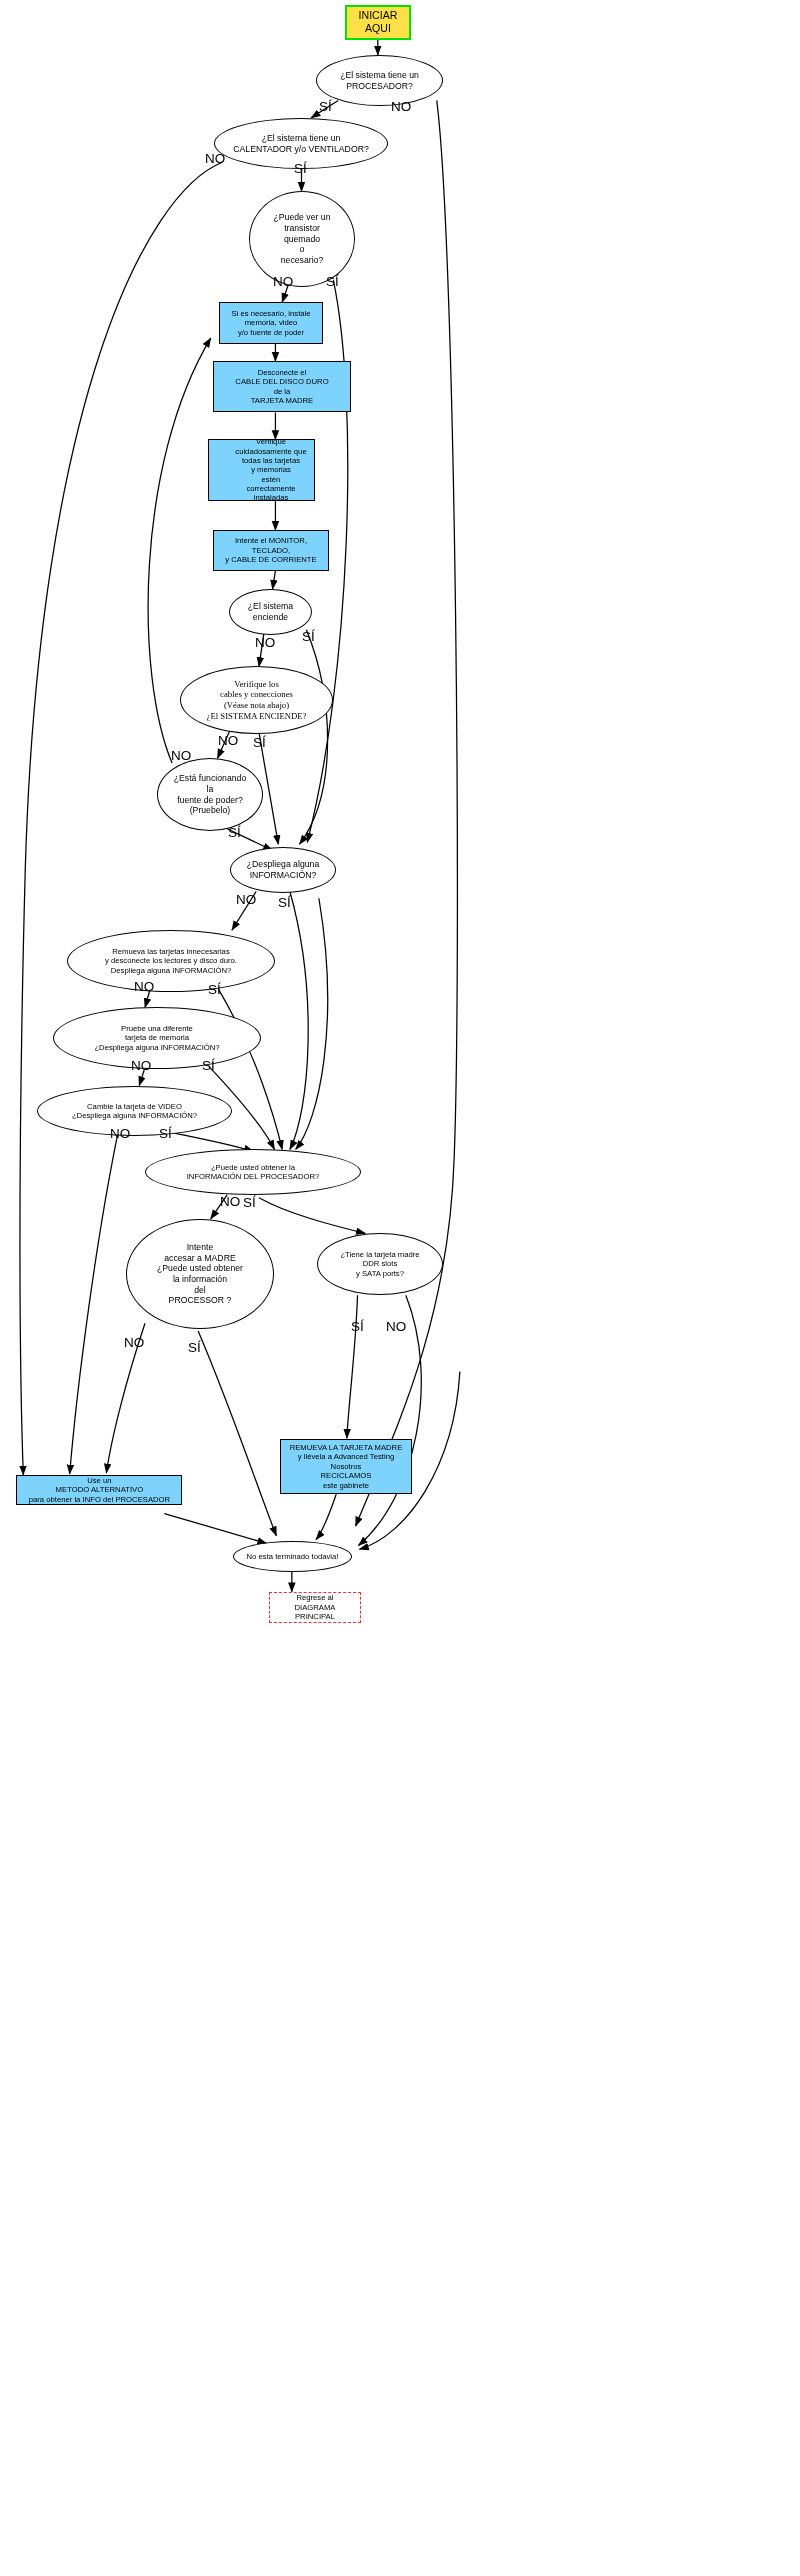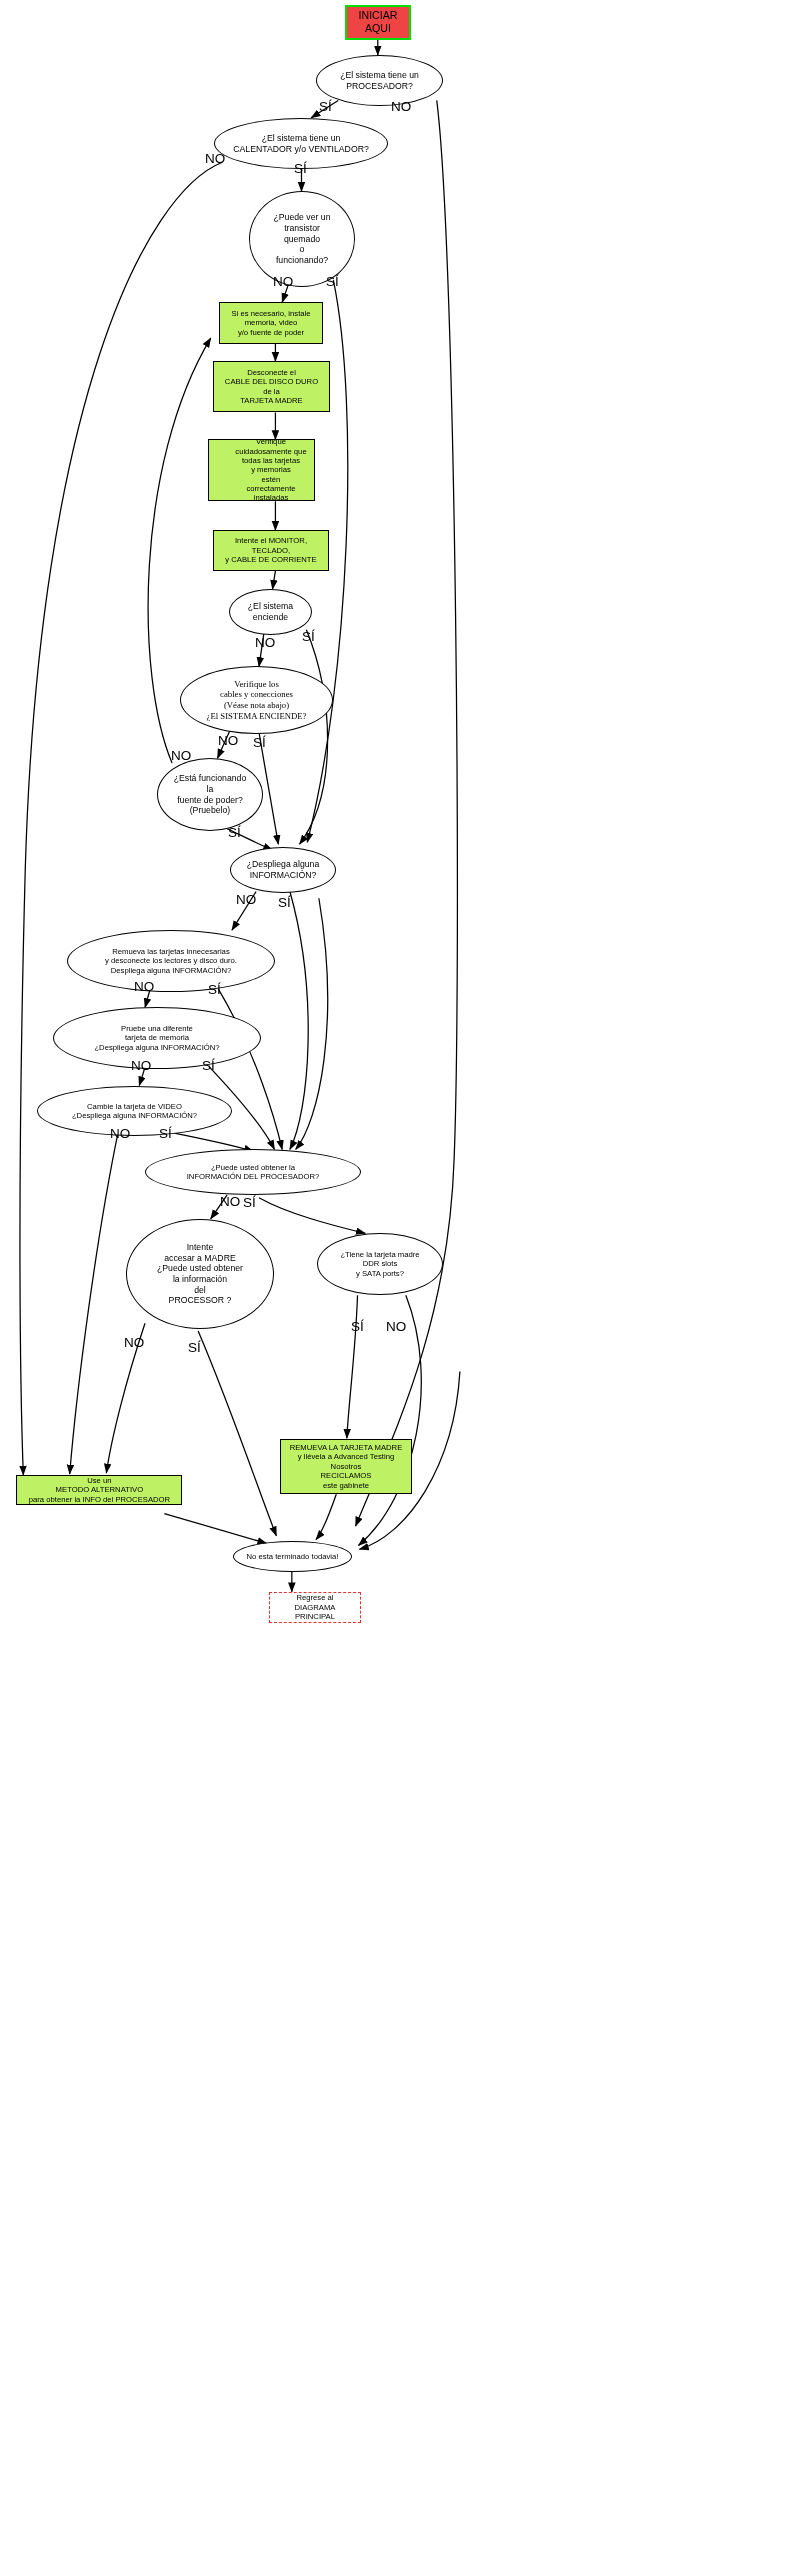--- a/index.html
+++ b/index.html
@@ -35,25 +35,25 @@
     z-index: 2;
   }
   .node .lbl {
     display: block;
     line-height: 1.22;
     white-space: pre-line;
     padding: 0 3.9px;
   }
   .shape-box {
     border: 1px solid #000000;
-    background: #bef264;
+    background: #7dd3fc;
   }
   .shape-box-green {
     border: 2.9px solid #00e000;
-    background: #ef4444;
+    background: #fde047;
   }
   .shape-box-dashed {
     border: 1.9px dashed #e83030;
     background: #ffffff;
     color: #000000;
   }
   .shape-ellipse {
     border: 1px solid #000000;
     border-radius: 50%;
     background: #ffffff;
@@ -164,28 +164,28 @@
       </div>
       <div class="node shape-ellipse" style="left: 214px; top: 118px; width: 174px; height: 51px; font-size: 8.7px;">
         <span class="lbl">¿El sistema tiene un
 CALENTADOR y/o VENTILADOR?</span>
       </div>
       <div class="node shape-ellipse" style="left: 249px; top: 191px; width: 106px; height: 96px; font-size: 8.7px;">
         <span class="lbl">¿Puede ver un
 transistor
 quemado
 o
-funcionando?</span>
+necesario?</span>
       </div>
       <div class="node shape-box" style="left: 219px; top: 302px; width: 104px; height: 42px; font-size: 7.7px;">
         <span class="lbl">Si es necesario, instale
 memoria, video
 y/o fuente de poder</span>
       </div>
-      <div class="node shape-box" style="left: 213px; top: 361px; width: 117px; height: 51px; font-size: 7.7px;">
+      <div class="node shape-box" style="left: 213px; top: 361px; width: 138px; height: 51px; font-size: 7.7px;">
         <span class="lbl">Desconecte el
 CABLE DEL DISCO DURO
 de la
 TARJETA MADRE</span>
       </div>
       <div class="node shape-box" style="left: 208px; top: 439px; width: 107px; height: 62px; font-size: 7.7px; padding-left: 19px;">
         <span class="lbl">Verifique cuidadosamente que
 todas las tarjetas
 y memorias
 estén

